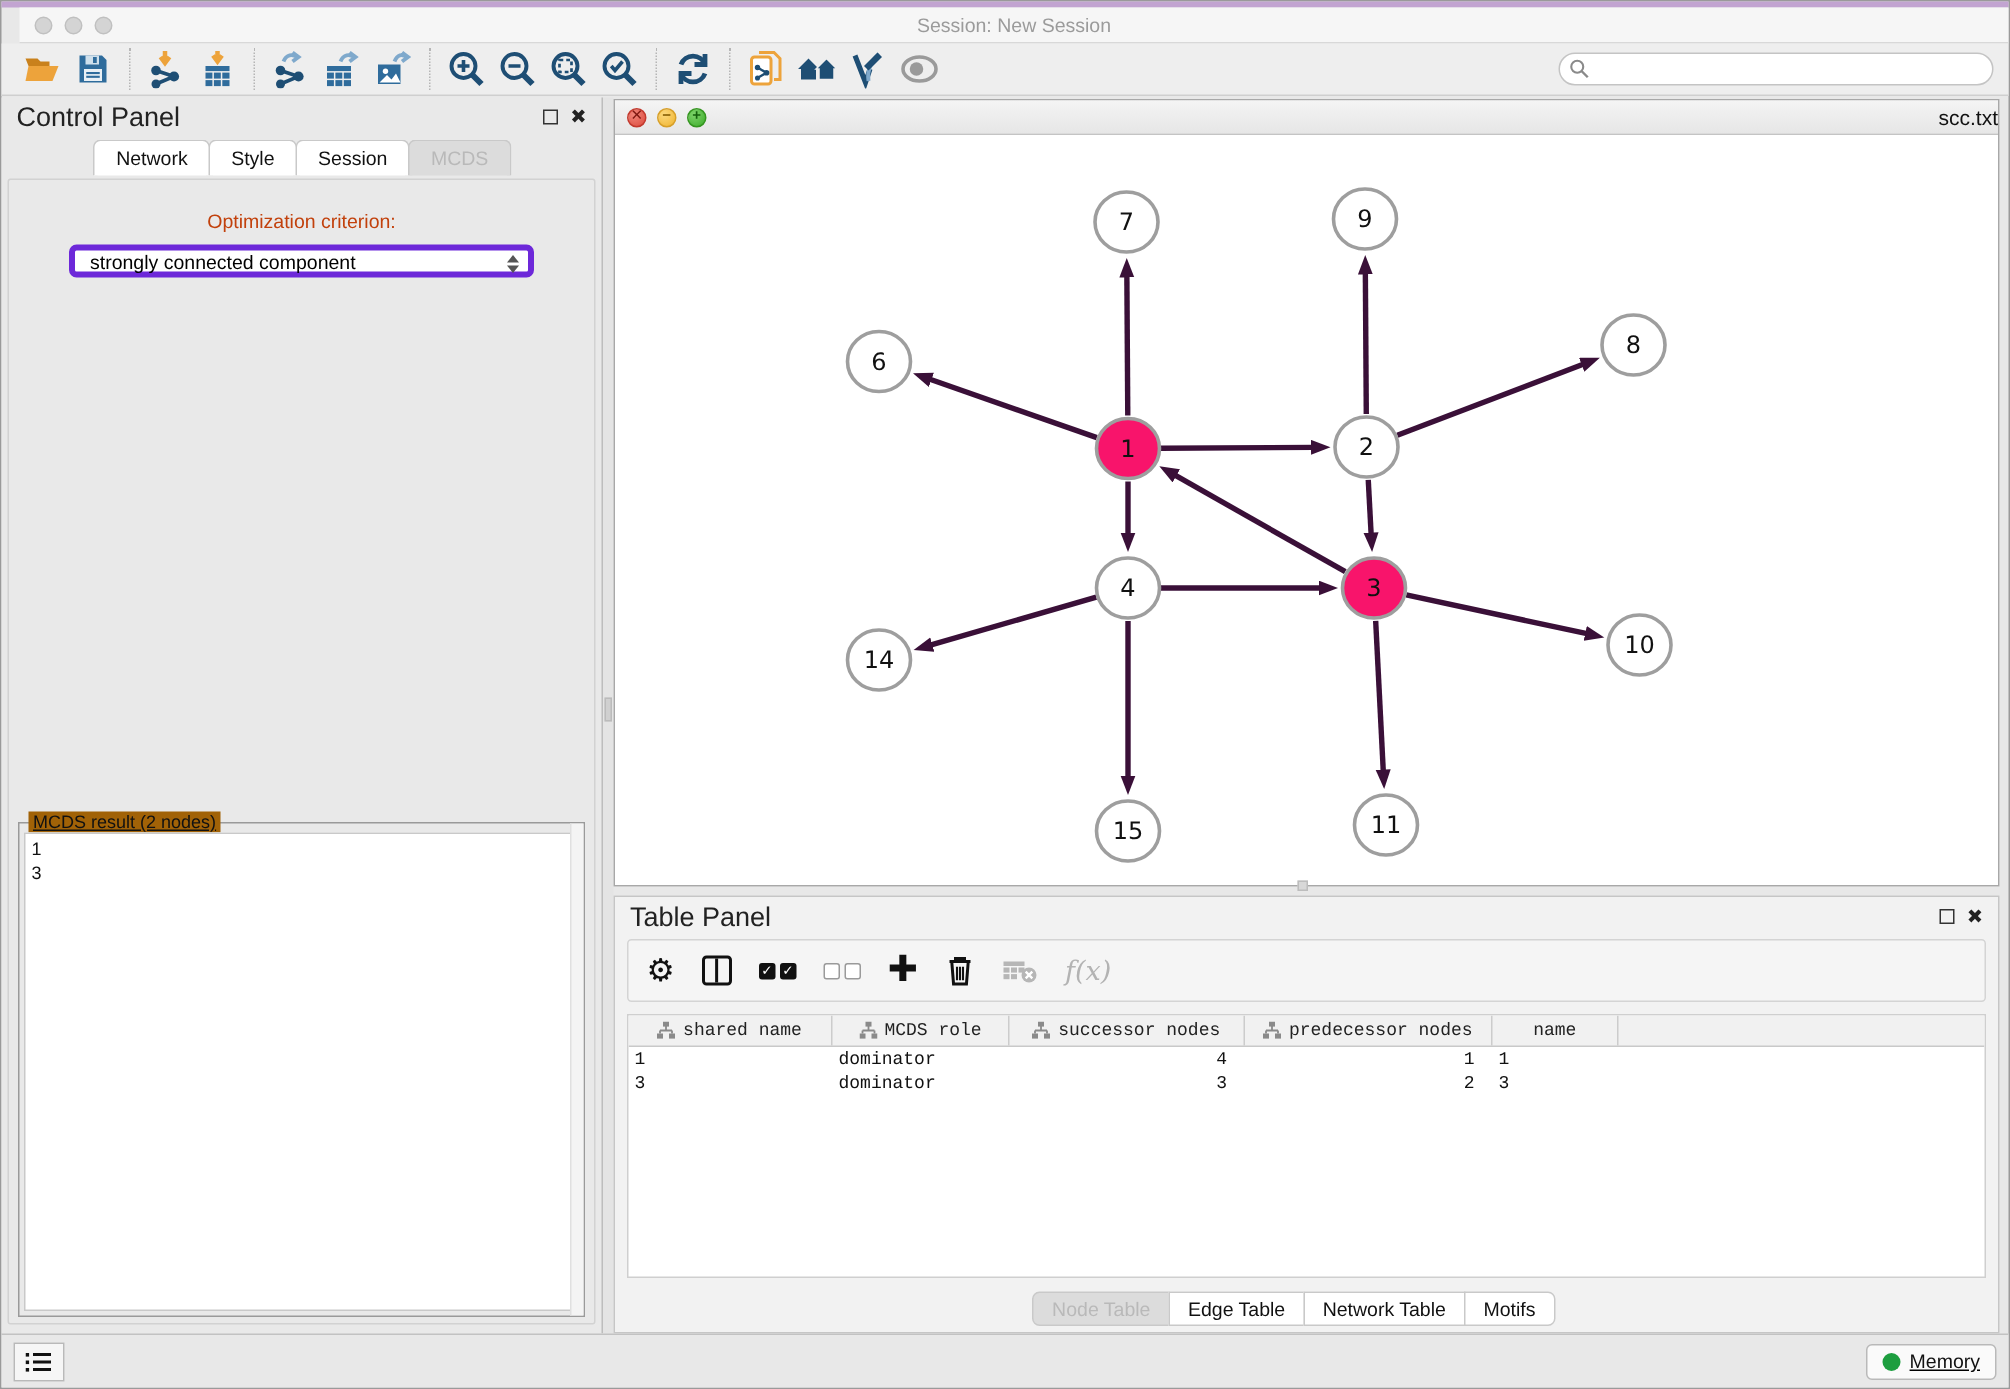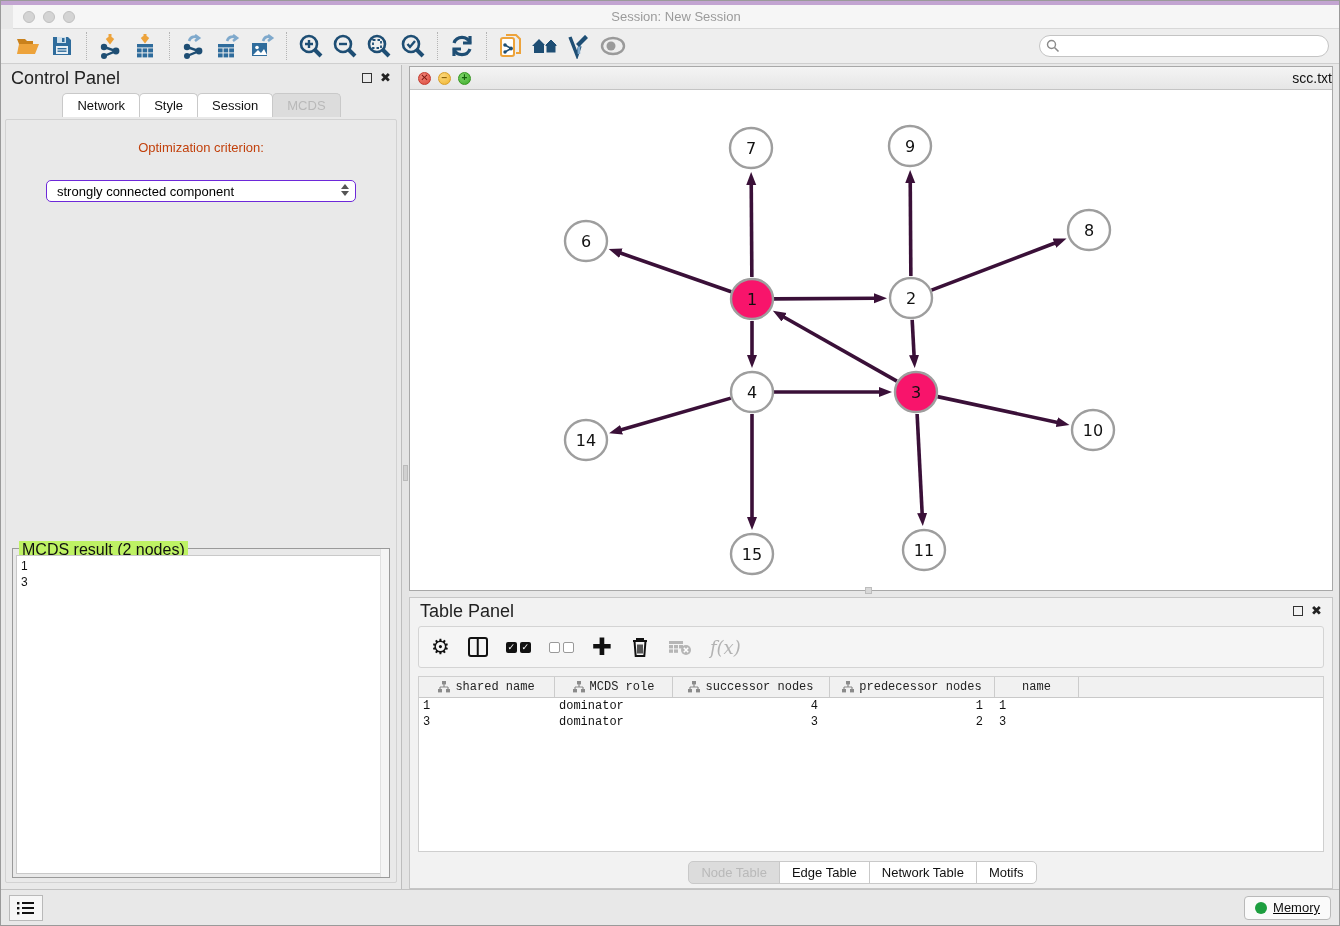--- a/index.html
+++ b/index.html
@@ -26,28 +26,28 @@
   .panel-head { height:26px; display:flex; align-items:center; padding:0 10px; }
   .panel-title { font-size:18px; color:#222; }
   .panel-btns { margin-left:auto; display:flex; gap:8px; align-items:center; }
   .float-glyph { width:10px; height:10px; border:1.5px solid #333; display:inline-block; }
   .close-glyph { font-size:13px; font-weight:bold; color:#222; line-height:10px; }
   #cp-tabs { display:flex; justify-content:center; margin-top:2px; }
   .tab { font-size:13px; padding:4px 14px; background:#fff; border:1px solid #c9c9c9; border-bottom:none; border-radius:5px 5px 0 0; margin-right:-1px; color:#111; }
   .tab.active-dim { background:#dcdcdc; color:#b9b9b9; }
   #cp-body { position:absolute; top:54px; left:4px; right:4px; bottom:6px; background:#e9e9e9; border:1px solid #d2d2d2; border-radius:2px; }
   #opt-label { text-align:center; font-size:13px; color:#c2410c; margin-top:20px; }
-  #criterion-select { position:relative; margin:25px auto 0; width:310px; height:22px; background:#fff; border:1px solid #6d28d9; border-radius:5px; display:flex; align-items:center; padding:0 10px; font-size:13px; }
+  #criterion-select { position:relative; margin:8px auto 0; width:310px; height:22px; background:#fff; border:4px solid #6d28d9; border-radius:5px; display:flex; align-items:center; padding:0 10px; font-size:13px; }
   .stepper { position:absolute; right:6px; top:3px; display:flex; flex-direction:column; gap:2px; }
   .stepper .up { width:0; height:0; border-left:4px solid transparent; border-right:4px solid transparent; border-bottom:5px solid #555; }
   .stepper .down { width:0; height:0; border-left:4px solid transparent; border-right:4px solid transparent; border-top:5px solid #555; }
   #cp-buttons { display:flex; justify-content:center; gap:14px; margin-top:11px; }
   .mac-btn { height:22px; padding:0 16px; background:#fff; border:1px solid #b3b3b3; border-radius:5px; font-size:13px; display:flex; align-items:center; color:#111; }
   #result-box { position:absolute; left:6px; right:6px; top:428px; bottom:4px; border:1px solid #9a9a9a; background:#e9e9e9; }
-  #result-legend { position:absolute; top:-8px; left:6px; background:#bef264; padding:0 3px; font-size:16px; color:#111; }
+  #result-legend { position:absolute; top:-8px; left:6px; background:#a16207; padding:0 3px; font-size:12px; color:#111;text-decoration:underline; }
   #result-text { position:absolute; left:3px; right:3px; top:6px; bottom:3px; background:#fff; border:1px solid #c9c9c9; font-size:12px; padding:2px 4px; line-height:16px; color:#111; white-space:pre; }
   #result-scroll { position:absolute; right:0; top:0; bottom:0; width:9px; background:#f4f4f4; border-left:1px solid #e0e0e0; }
 
   
   #splitter { position:absolute; top:64px; left:400px; width:8px; bottom:36px; background:#e4e4e4; border-left:1px solid #bdbdbd; }
   #splitter-handle { position:absolute; top:400px; left:1px; width:5px; height:16px; background:#d0d0d0; border:1px solid #bbb; }
 
   
   #net-window { position:absolute; top:65px; left:408px; width:924px; height:525px; background:#fff; border:1px solid #a8a8a8; }
   #net-titlebar { height:23px; background:linear-gradient(#f4f4f4,#e6e6e6); border-bottom:1px solid #c4c4c4; display:flex; align-items:center; position:relative; }

